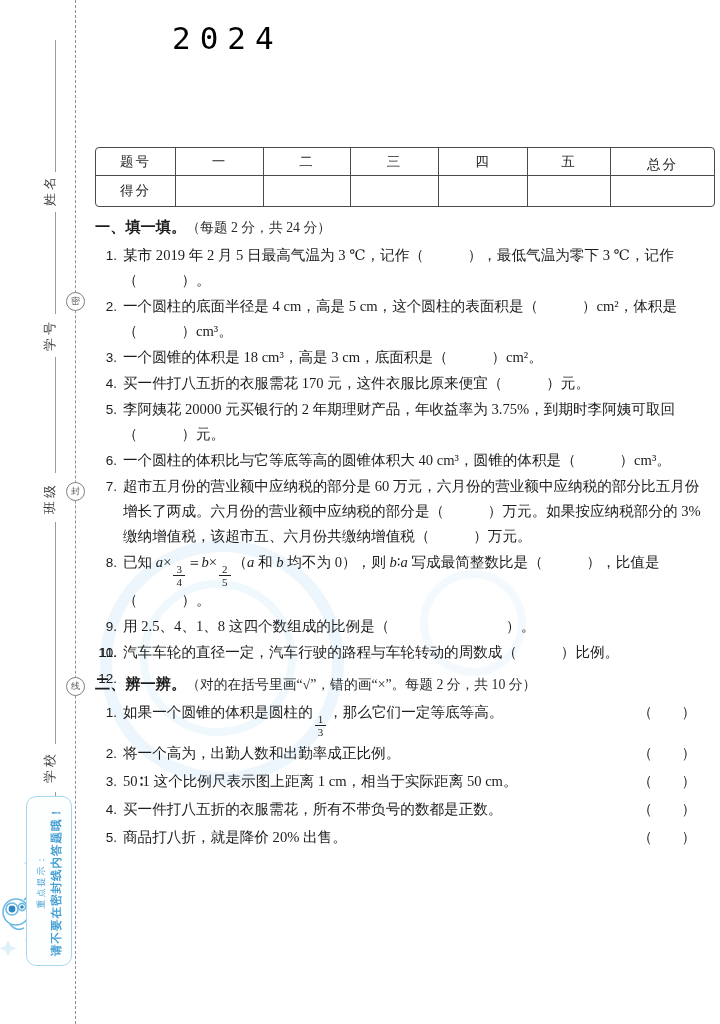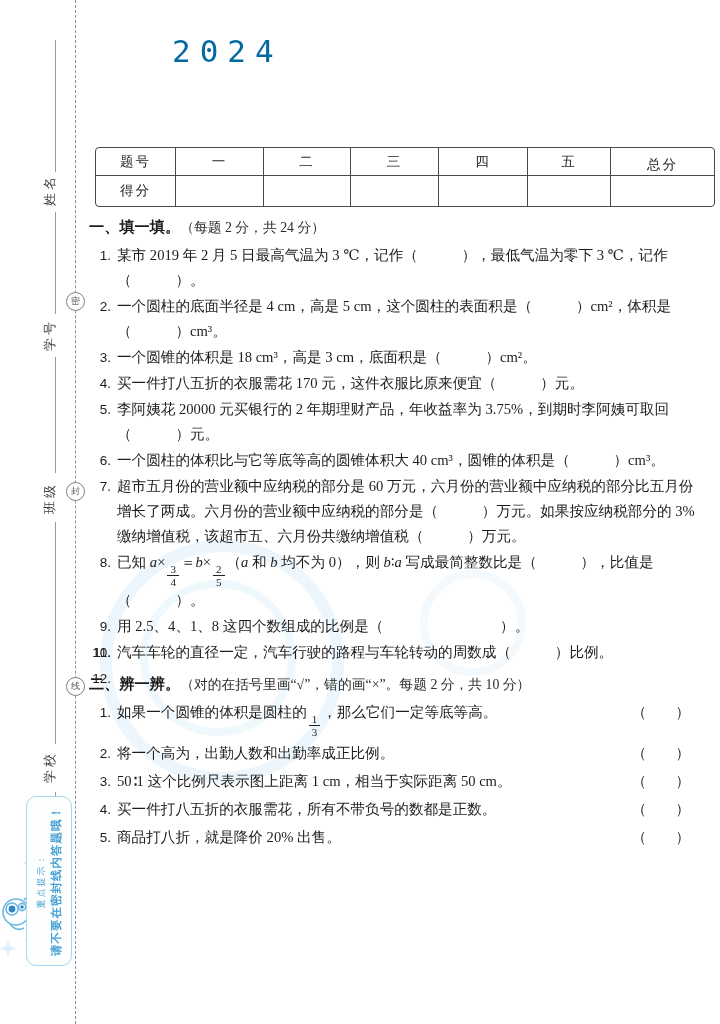--- a/index.html
+++ b/index.html
@@ -28,37 +28,37 @@
   .tip-box .t1{font-size:9px;letter-spacing:2px;}
   .tip-box .t2{font-size:11.5px;font-weight:bold;letter-spacing:1px;}
   .mascot{position:absolute;left:0px;top:852px;z-index:1;}
   
   .wm{position:absolute;border-radius:50%;pointer-events:none;}
   .wm1{left:100px;top:540px;width:220px;height:220px;border:12px solid rgba(168,214,240,0.22);}
   .wm2{left:140px;top:580px;width:140px;height:140px;border:8px solid rgba(168,214,240,0.18);}
   .wm3{left:420px;top:570px;width:90px;height:90px;border:8px solid rgba(168,214,240,0.14);}
   
   .year-title{
-    position:absolute;left:172px;top:33px;font-family:"DejaVu Sans Mono",monospace;
-    font-size:31px;letter-spacing:9px;color:#0369a1;font-weight:500;
+    position:absolute;left:172px;top:20px;font-family:"DejaVu Sans Mono",monospace;
+    font-size:31px;letter-spacing:9px;color:#000000;font-weight:500;
   }
   
   .score-table{
     position:absolute;left:95px;top:147px;width:618px;height:58px;border:1.2px solid #4a4a4a;
     border-radius:4px;overflow:hidden;display:grid;grid-template-columns:80px 88px 87px 88px 89px 83px auto;
     grid-template-rows:28px auto;background:#fff;
   }
   .score-table .cell{
     border-right:1px solid #4a4a4a;border-bottom:1px solid #4a4a4a;
     display:flex;align-items:center;justify-content:center;font-size:13.5px;color:#222;letter-spacing:2px;
   }
   .score-table .cell.last-col{border-right:none;margin-top:7px;}
   .score-table .cell.last-row{border-bottom:none;}
   
-  .main{position:absolute;left:89px;top:214px;width:619px;font-size:14.6px;line-height:25px;}
+  .main{position:absolute;left:95px;top:214px;width:619px;font-size:14.6px;line-height:25px;}
   .sec-head{margin:0 0 3px 0;}
   .sec-title{font-family:"Liberation Sans","DejaVu Sans",sans-serif;font-weight:bold;font-size:15.2px;}
   .sec-note{font-size:13.8px;color:#2a2a2a;}
   .q{position:relative;padding-left:28px;margin-bottom:1px;}
   .qnum{
     position:absolute;left:0;top:0;width:22px;text-align:right;
     font-family:"Liberation Sans","DejaVu Sans",sans-serif;font-size:13.5px;
   }
   .q2{display:flex;align-items:flex-start;margin-bottom:3px;}
   .q2 .qbody{position:relative;padding-left:28px;flex:1;}

